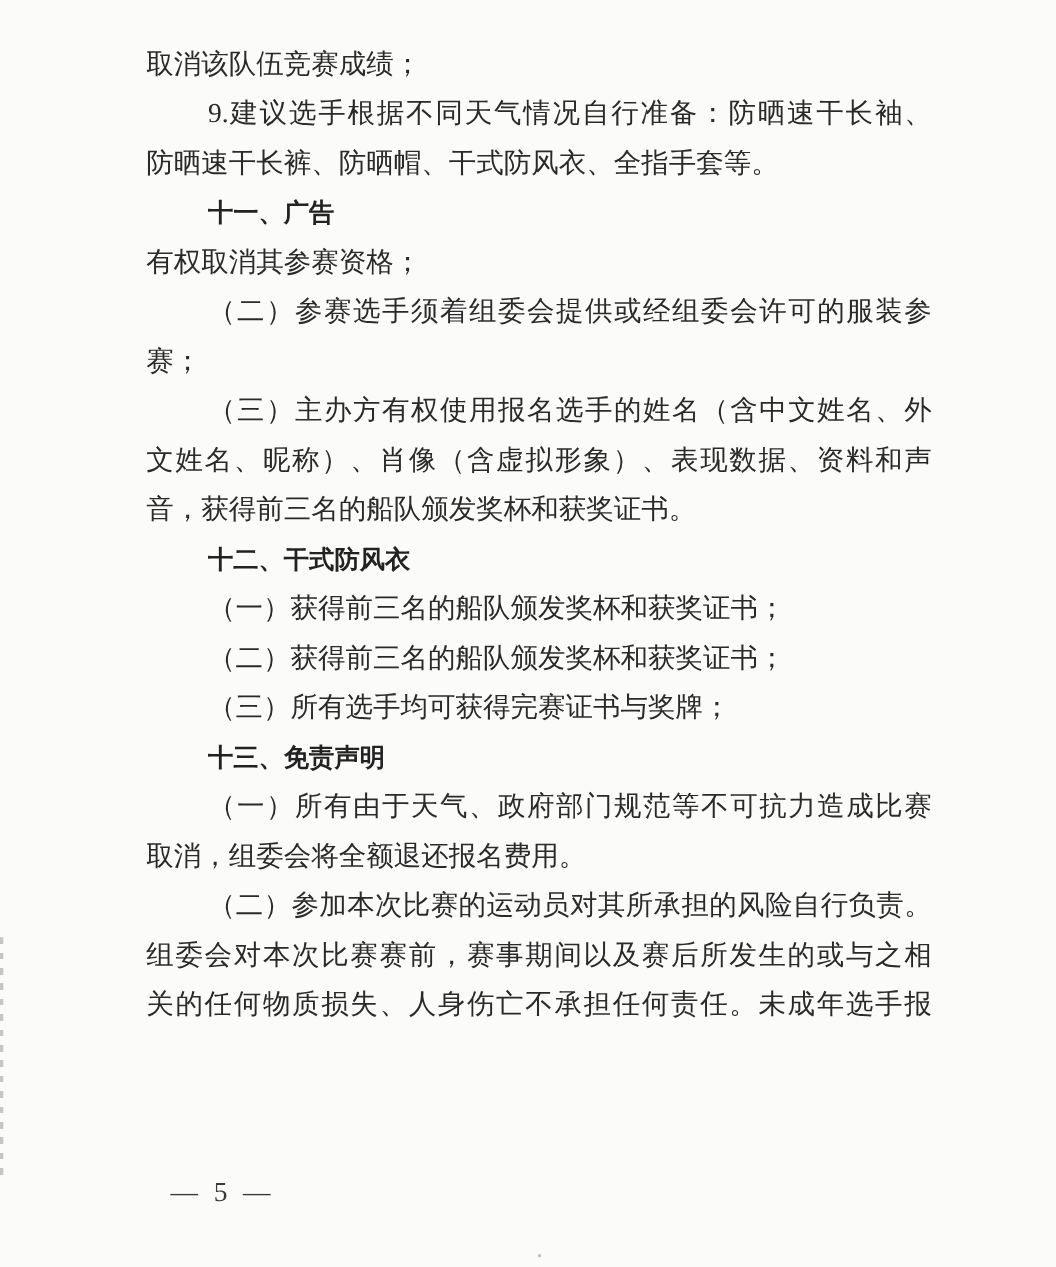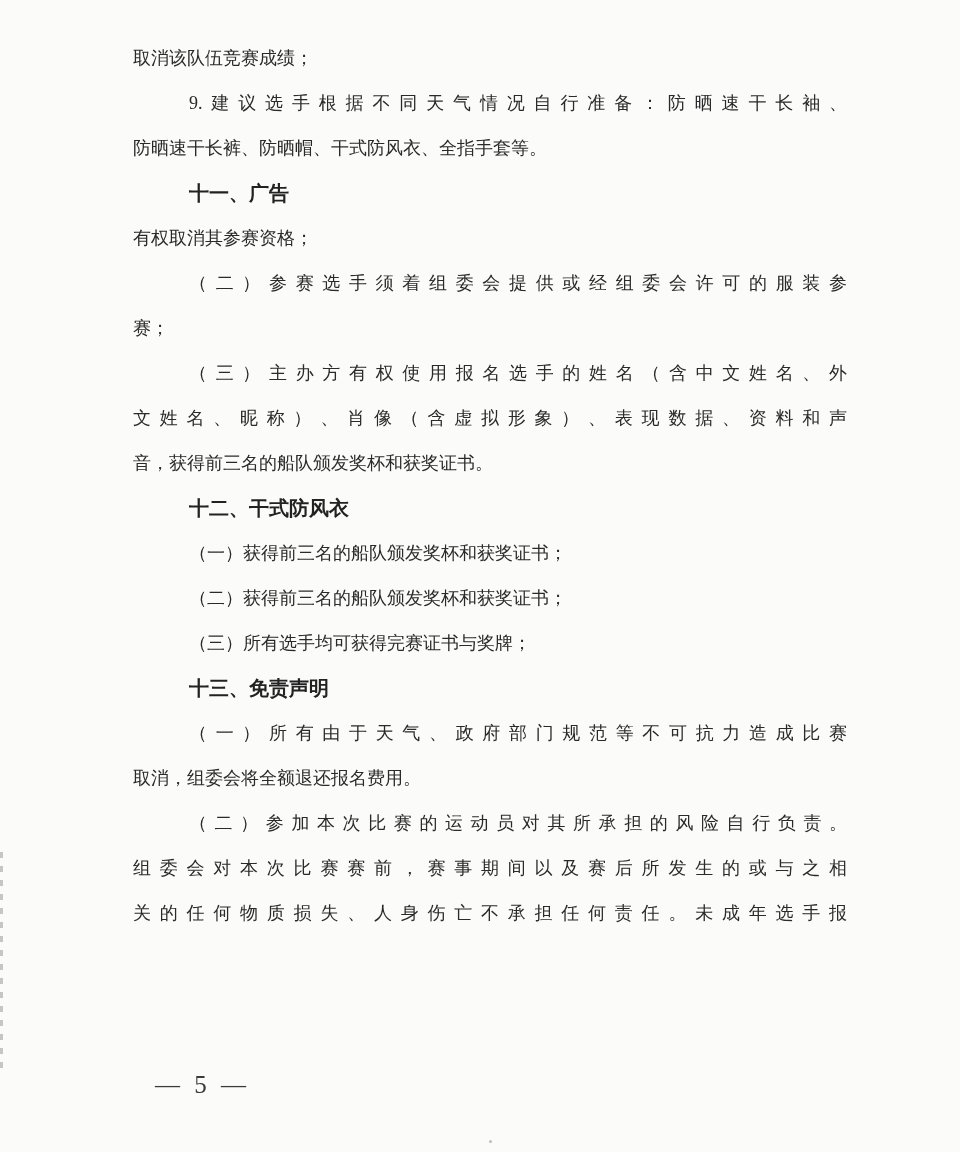--- a/index.html
+++ b/index.html
@@ -18,32 +18,32 @@
   }
   .text-block {
     position: absolute;
     left: 133px;
     top: 36px;
     width: 714px;
   }
   .line {
     height: 45px;
     line-height: 45px;
-    font-size: 18px;
+    font-size: 25px;
     white-space: normal;
     overflow: visible;
   }
   .line.body {
     font-family: "Liberation Serif", serif;
     font-weight: 400;
   }
   .line.heading {
     font-family: "Liberation Sans", sans-serif;
     font-weight: 700;
-    font-size: 20px;
+    font-size: 23px;
     color: #222222;
   }
   .line.indent {
     text-indent: 56px;
   }
   .line.justify {
     text-align: justify;
     text-align-last: justify;
   }
   .page-number {

